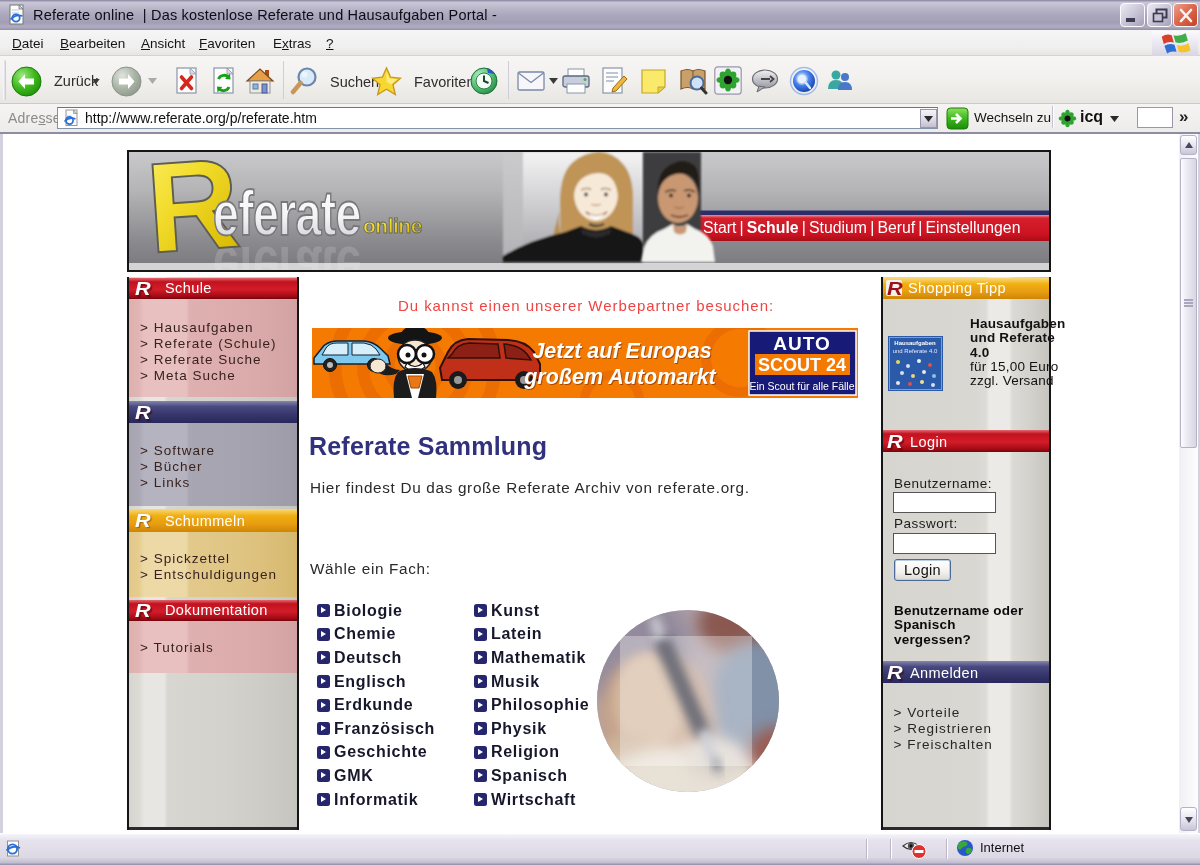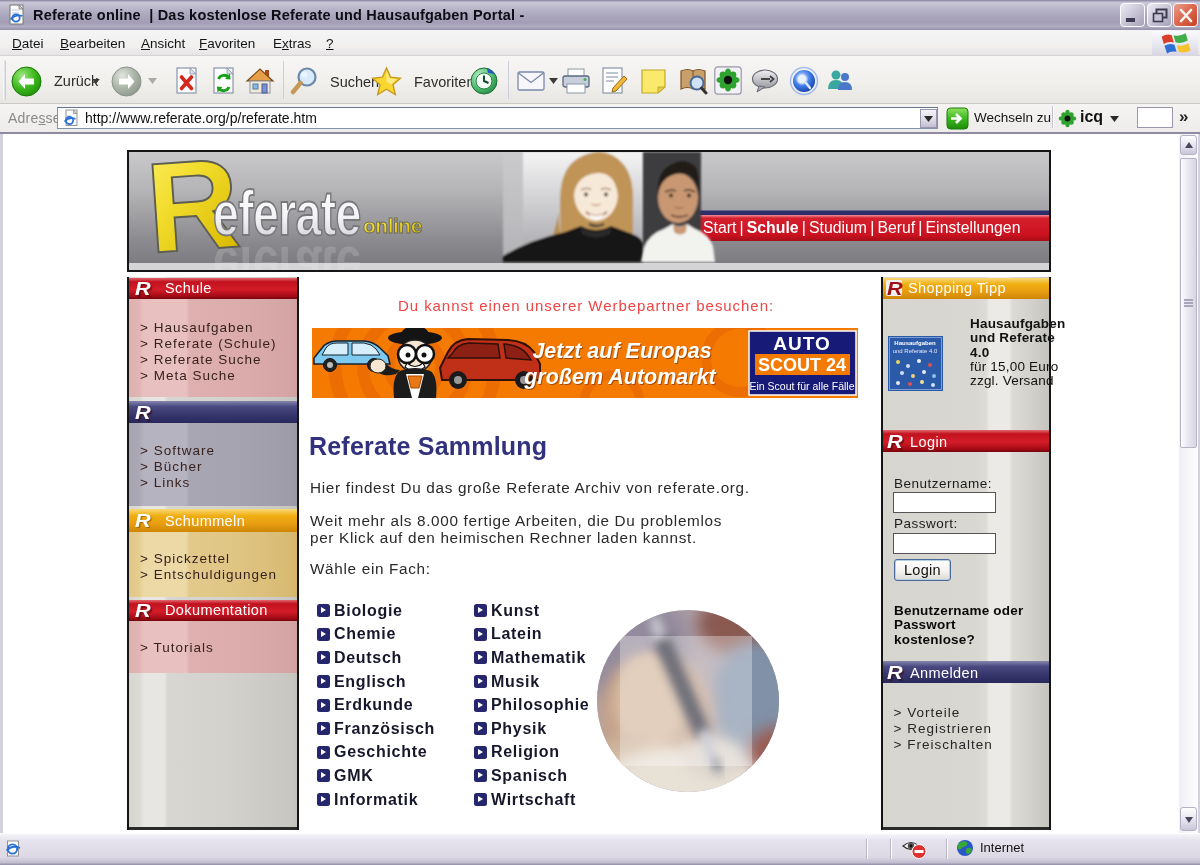--- a/index.html
+++ b/index.html
@@ -2,21 +2,21 @@
 <html><head>
 <meta charset="utf-8">
 <style>
 html,body{margin:0;padding:0;}
 body{width:1200px;height:865px;overflow:hidden;position:relative;
  font-family:"Liberation Sans",sans-serif;background:#d4d1de;}
 .abs{position:absolute;}
 
 #titlebar{left:0;top:0;width:1200px;height:30px;
  background:linear-gradient(180deg,#88849d 0%,#c9c6d8 8%,#bebbcd 22%,#aca8be 48%,#a39eb5 75%,#b0acc1 90%,#938fa8 100%);}
-#titletxt{left:33px;top:7px;font-size:14.5px;font-weight:bold;color:#0d0d16;letter-spacing:.2px;}
+#titletxt{left:33px;top:7px;font-size:14.5px;font-weight:normal;color:#0d0d16;letter-spacing:.2px;}
 
 #menubar{left:0;top:30px;width:1200px;height:26px;background:linear-gradient(180deg,#f6f5f6 0%,#f0efee 70%,#e6e4e4 100%);border-bottom:1px solid #d6d4d2;box-sizing:border-box;}
 .mitem{position:absolute;top:36px;font-size:13.5px;color:#141414;}
 
 #toolbar{left:0;top:56px;width:1200px;height:48px;background:linear-gradient(180deg,#f7f6f5 0%,#f1f0ed 55%,#e8e6e3 100%);border-bottom:1px solid #ccc9c6;box-sizing:border-box;}
 .tsep{position:absolute;width:1px;background:#cfccdb;}
 .tlabel{position:absolute;font-size:14.5px;color:#2e2e2e;margin-left:8px;}
 
 #addrbar{left:0;top:104px;width:1200px;height:28px;background:linear-gradient(180deg,#f5f4f2 0%,#edecea 100%);}
 #addrlabel{left:8px;top:110px;font-size:14px;color:#8a8a8a;letter-spacing:.2px;}
@@ -505,21 +505,20 @@
           <rect x="437" y="3" width="107" height="64" fill="none" stroke="#ffffff" stroke-width="1.5"></rect>
           <text x="490" y="22" font-family="Liberation Sans" font-weight="bold" font-size="19" fill="#fff" text-anchor="middle" letter-spacing="1">AUTO</text>
           <rect x="443" y="26" width="95" height="21" fill="#f57a02"></rect>
           <text x="490" y="43" font-family="Liberation Sans" font-weight="bold" font-size="18" fill="#fff" text-anchor="middle">SCOUT 24</text>
           <text x="490" y="62" font-family="Liberation Sans" font-size="10.5" fill="#fff" text-anchor="middle">Ein Scout für alle Fälle</text>
         </g>
       </svg>
 
       <div class="abs" style="left:10px;top:155px;font-size:25px;font-weight:bold;color:#31317e;letter-spacing:.2px;">Referate Sammlung</div>
       <div class="abs" style="left:11px;top:202px;font-size:15.3px;color:#2a2a2a;letter-spacing:.68px;">Hier findest Du das große Referate Archiv von referate.org.</div>
-      <div class="abs" style="left:11px;top:235px;font-size:15.3px;color:#2a2a2a;letter-spacing:.68px;line-height:17.3px;">Weit mehr als 8.000 fertige Arbeiten, die Du problemlos<br>per Klick auf den heimischen Rechner laden kannst.</div>
       <div class="abs" style="left:11px;top:283px;font-size:15.3px;color:#2a2a2a;letter-spacing:.68px;">Wähle ein Fach:</div>
 
       <div id="list1" class="abs" style="left:18px;top:322px;">
         <div class="subj"><span class="bl"></span>Biologie</div>
         <div class="subj"><span class="bl"></span>Chemie</div>
         <div class="subj"><span class="bl"></span>Deutsch</div>
         <div class="subj"><span class="bl"></span>Englisch</div>
         <div class="subj"><span class="bl"></span>Erdkunde</div>
         <div class="subj"><span class="bl"></span>Französisch</div>
         <div class="subj"><span class="bl"></span>Geschichte</div>
@@ -595,21 +594,21 @@
             <circle cx="45" cy="49" r="2" fill="#d0e0f8"></circle>
         </g>
       </svg>
       <div class="abs" style="left:66px;top:40px;width:100px;font-size:13.5px;line-height:14.3px;color:#121212;letter-spacing:.2px;margin-left:23px;"><b>Hausaufgaben und Referate 4.0</b><br>für 15,00 Euro<br>zzgl. Versand</div>
 
       <div class="abs" style="left:13px;top:199px;font-size:13.5px;color:#1c1c1c;letter-spacing:.5px;">Benutzername:</div>
       <div class="abs" style="left:12px;top:215px;width:103px;height:21px;background:#fff;border:1px solid #555;box-sizing:border-box;"></div>
       <div class="abs" style="left:13px;top:239px;font-size:13.5px;color:#1c1c1c;letter-spacing:.5px;">Passwort:</div>
       <div class="abs" style="left:12px;top:255.5px;width:103px;height:21px;background:#fff;border:1px solid #555;box-sizing:border-box;"></div>
       <div class="abs" style="left:13px;top:282px;width:57px;height:22px;background:linear-gradient(180deg,#ffffff 0%,#f2f1ee 60%,#dcd9d2 100%);border:1px solid #4a6a9a;border-radius:3px;box-shadow:inset 0 0 0 1px #b8cce4;box-sizing:border-box;font-size:14.5px;color:#101010;text-align:center;line-height:20px;letter-spacing:.3px;">Login</div>
-      <div class="abs" style="left:13px;top:327px;width:140px;font-size:13.5px;font-weight:bold;color:#0a0a0a;line-height:14.3px;letter-spacing:.2px;">Benutzername oder Passwort kostenlose?</div>
+      <div class="abs" style="left:13px;top:327px;width:140px;font-size:13.5px;font-weight:bold;color:#0a0a0a;line-height:14.3px;letter-spacing:.2px;">Benutzername oder Spanisch vergessen?</div>
 
       <div class="seclinks" style="left:12.5px;top:428px;color:#272727;">&gt; Vorteile<br>&gt; Registrieren<br>&gt; Freischalten</div>
 
       <div class="hdr orange" style="top:0.5px;width:166px;">
           <span style="position:absolute;left:3px;top:2px;width:16px;height:16px;background:#f2f0ee;border-radius:2px;"></span>
           <span class="hdrR" style="left:4px;color:#9e1015;text-shadow:none;">R</span>
           <span class="hdrT" style="left:25px;">Shopping Tipp</span>
         </div>
       <div class="hdr red" style="top:153px;height:22px;width:166px;">
           <span class="hdrR" style="top:1px;left:4px;">R</span>

